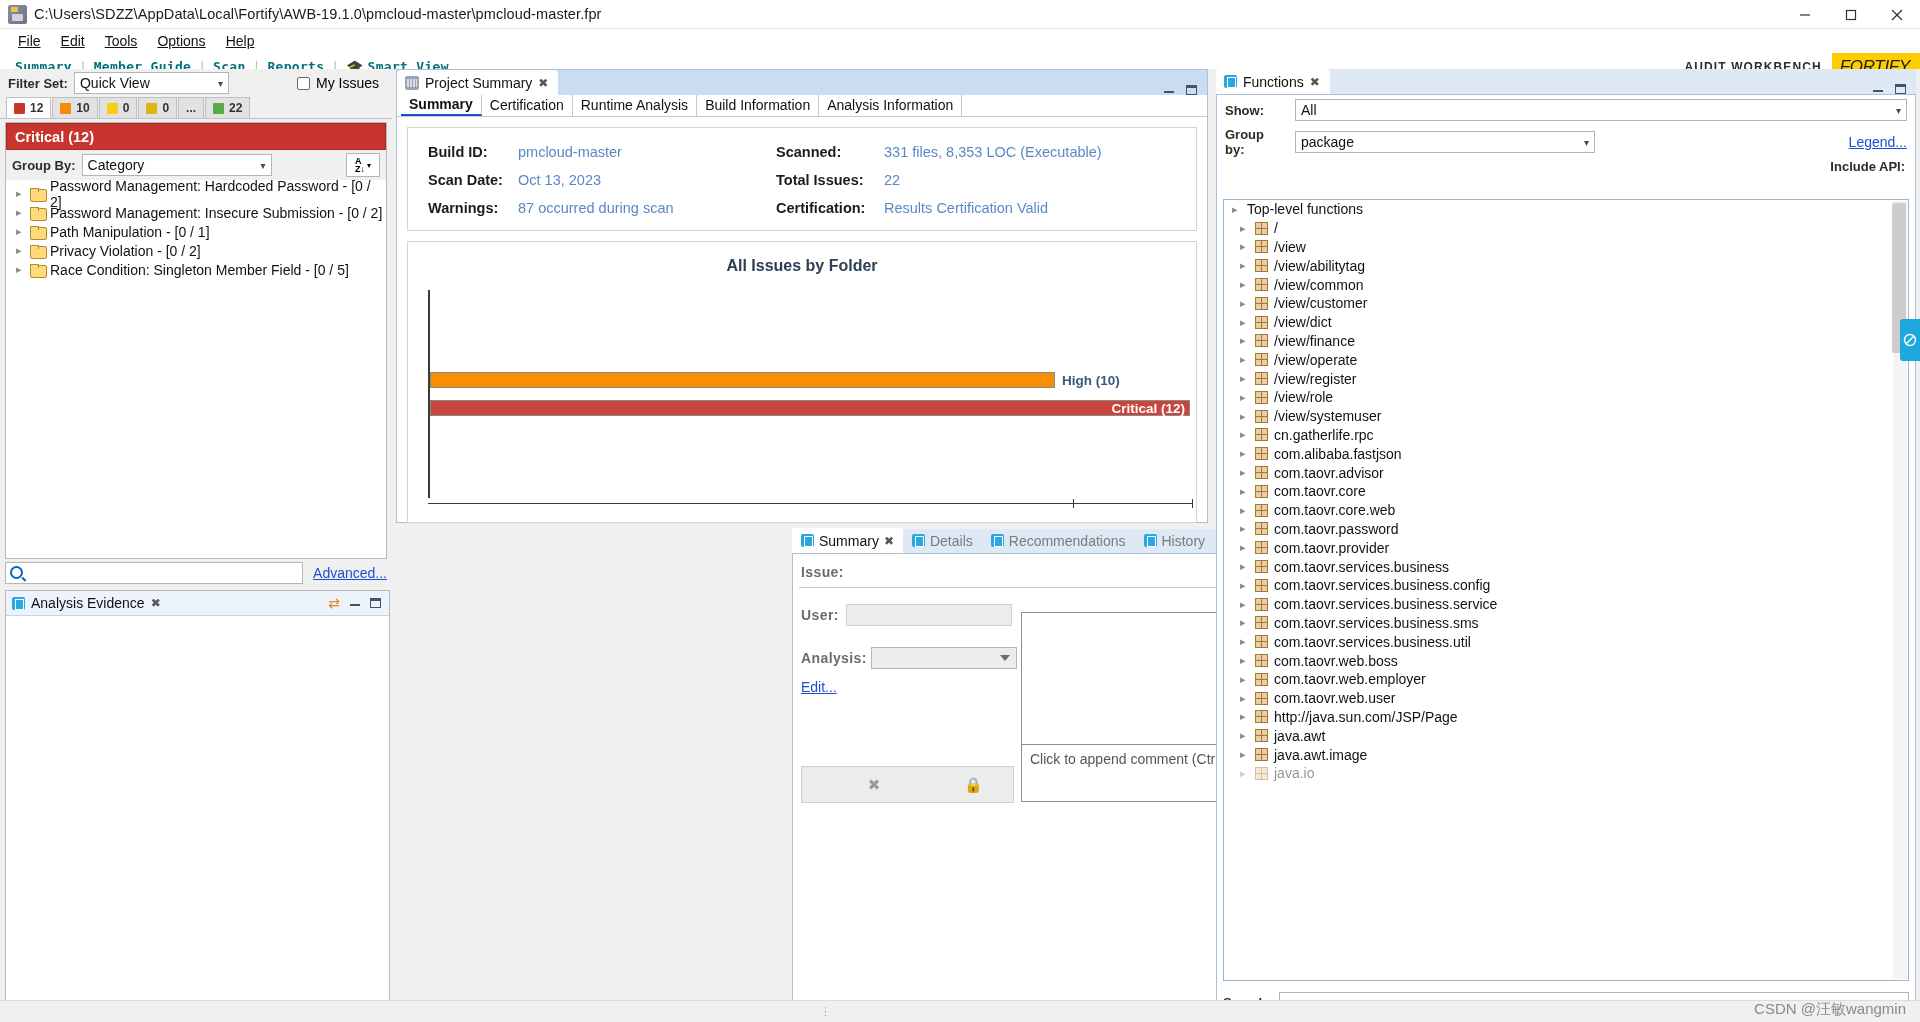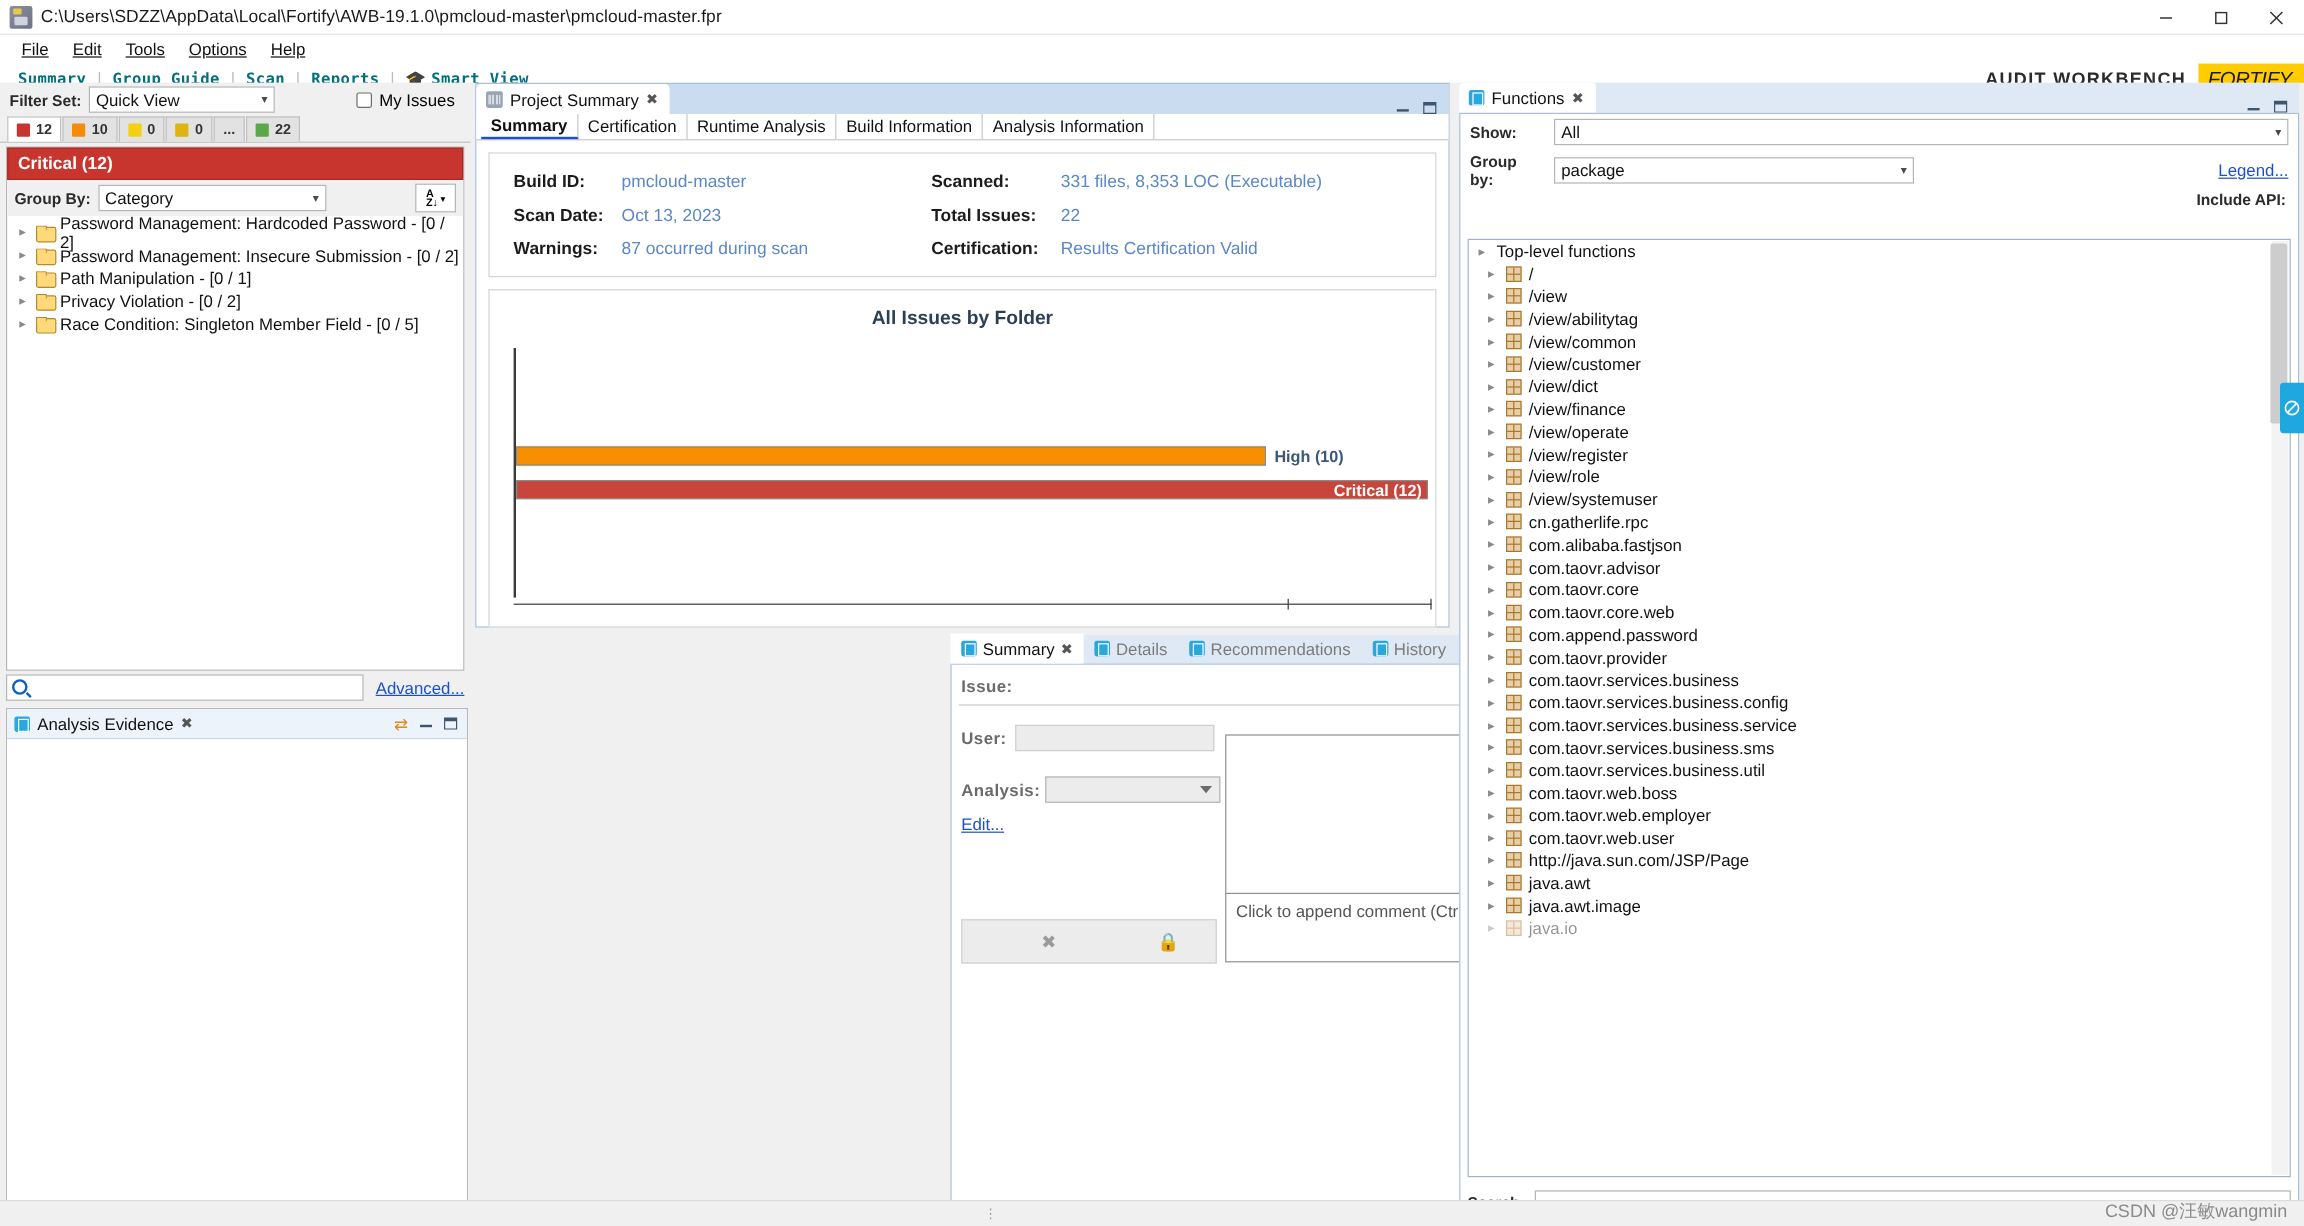--- a/index.html
+++ b/index.html
@@ -62,21 +62,21 @@
     padding: 0 7px;
   }
   .nav-sep { color:#bbb; font-size:13px; }
   .nav-smartview { display:flex; align-items:center; gap:4px; padding-left:7px;}
   .cap-icon { color:#0a7a3f; font-size:14px; }
   .brand {
     position:absolute; right:0; top:0; height:27px; display:flex; align-items:center;
   }
   .brand-aw {
     font-family:"Liberation Sans", sans-serif;
-    font-size:15px; font-weight:700; letter-spacing:1.1px; color:#2b2b2b;
+    font-size:12px; font-weight:700; letter-spacing:1.1px; color:#2b2b2b;
     padding-right:10px;
   }
   .brand-logo {
     background:#ffcc00; color:#1a1a1a; font-weight:400; font-style:italic;
     font-size:17px; letter-spacing:-0.3px; height:27px; display:flex;
     align-items:center; padding: 0 10px 0 8px;
     font-family:"Liberation Sans", sans-serif;
   }
   .orange-rule { height:3px; background:#e8870b; }
   .orange-rule2 { height:2px; background:#2b2b2b; }
@@ -400,21 +400,21 @@
     <div class="menu-item"><u>Edit</u></div>
     <div class="menu-item"><u>Tools</u></div>
     <div class="menu-item"><u>Options</u></div>
     <div class="menu-item"><u>Help</u></div>
   </div>
 
   <div class="navbar">
     <div class="navbar-inner">
       <div class="nav-link">Summary</div>
       <div class="nav-sep">|</div>
-      <div class="nav-link">Group Guide</div>
+      <div class="nav-link">Member Guide</div>
       <div class="nav-sep">|</div>
       <div class="nav-link">Scan</div>
       <div class="nav-sep">|</div>
       <div class="nav-link">Reports</div>
       <div class="nav-sep">|</div>
       <div class="nav-smartview">
         <span class="cap-icon">🎓</span>
         <span class="nav-link" style="padding-left:0">Smart View</span>
       </div>
     </div>
@@ -794,21 +794,21 @@
                 <span>com.taovr.core</span>
               </div>
             <div class="fn-item" style="padding-left:16px">
                 <span class="arrow">▸</span>
                 <span class="pkg-icon"></span>
                 <span>com.taovr.core.web</span>
               </div>
             <div class="fn-item" style="padding-left:16px">
                 <span class="arrow">▸</span>
                 <span class="pkg-icon"></span>
-                <span>com.append.password</span>
+                <span>com.taovr.password</span>
               </div>
             <div class="fn-item" style="padding-left:16px">
                 <span class="arrow">▸</span>
                 <span class="pkg-icon"></span>
                 <span>com.taovr.provider</span>
               </div>
             <div class="fn-item" style="padding-left:16px">
                 <span class="arrow">▸</span>
                 <span class="pkg-icon"></span>
                 <span>com.taovr.services.business</span>

